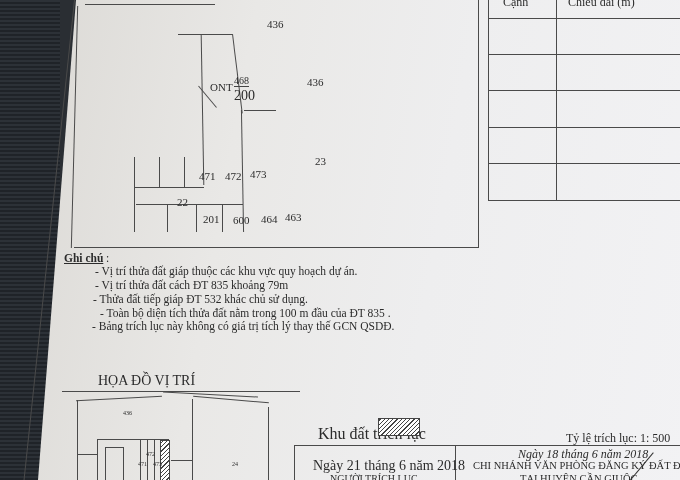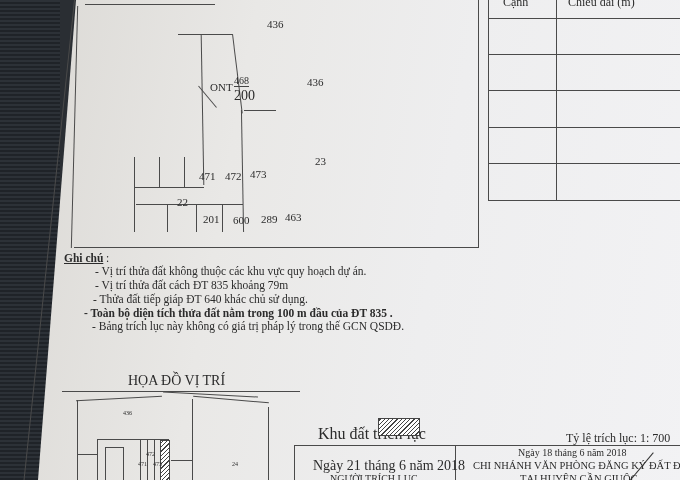--- a/index.html
+++ b/index.html
@@ -49,21 +49,21 @@
   <span class="txt" style="left:166px;top:72px;font-size:10px;border-bottom:1px solid #444;">468</span>
   <span class="txt" style="left:166px;top:85px;font-size:14px;">200</span>
   <span class="txt" style="left:247px;top:152px;">23</span>
   <span class="txt" style="left:109px;top:193px;">22</span>
 
   <span class="txt" style="left:131px;top:167px;">471</span>
   <span class="txt" style="left:157px;top:167px;">472</span>
   <span class="txt" style="left:182px;top:165px;">473</span>
   <span class="txt" style="left:135px;top:210px;">201</span>
   <span class="txt" style="left:165px;top:211px;">600</span>
-  <span class="txt" style="left:193px;top:210px;">289</span>
+  <span class="txt" style="left:193px;top:210px;">464</span>
   <span class="txt" style="left:217px;top:208px;">463</span>
 </div>
 
 <div class="abs" style="left:488px;top:0;width:167px;height:202px;">
   <div class="line" style="left:0;top:0;width:1px;height:201px;"></div>
   <div class="line" style="left:68px;top:0;width:1px;height:201px;"></div>
 
   <div class="line" style="left:0;top:18px;width:192px;height:1px;"></div>
   <div class="line" style="left:0;top:54px;width:192px;height:1px;"></div>
   <div class="line" style="left:0;top:90px;width:192px;height:1px;"></div>
@@ -71,28 +71,28 @@
   <div class="line" style="left:0;top:163px;width:192px;height:1px;"></div>
   <div class="line" style="left:0;top:200px;width:192px;height:1px;"></div>
   <span class="txt" style="left:15px;top:-4px;font-size:12px;">Cạnh</span>
   <span class="txt" style="left:80px;top:-4px;font-size:12px;">Chiều dài (m)</span>
 </div>
 <div class="line" style="left:478px;top:0;width:1px;height:248px;"></div>
 
 <div class="notes">
   <span class="txt" style="left:64px;top:253px;font-weight:bold;text-decoration:underline;">Ghi chú</span>
   <span class="txt" style="left:106px;top:253px;">:</span>
-  <span class="txt" style="left:95px;top:266px;">- Vị trí thửa đất không thuộc các  khu vực quy hoạch dự án.</span>
+  <span class="txt" style="left:95px;top:266px;">- Vị trí thửa đất giáp thuộc các  khu vực quy hoạch dự án.</span>
   <span class="txt" style="left:95px;top:280px;">- Vị trí thửa đất cách ĐT 835 khoảng 79m</span>
-  <span class="txt" style="left:93px;top:294px;">- Thửa đất tiếp giáp ĐT 640 khác chủ sử dụng.</span>
-  <span class="txt" style="left:84px;top:308px;font-weight:bold;">- Toàn bộ diện tích thửa đất nằm trong 100 m đầu của ĐT 835 .</span>
-  <span class="txt" style="left:92px;top:321px;">- Bảng trích lục này không có giá trị pháp lý trong thế GCN QSDĐ.</span>
+  <span class="txt" style="left:93px;top:294px;">- Thửa đất tiếp giáp ĐT 532 khác chủ sử dụng.</span>
+  <span class="txt" style="left:100px;top:308px;">- Toàn bộ diện tích thửa đất nằm trong 100 m đầu của ĐT 835 .</span>
+  <span class="txt" style="left:92px;top:321px;">- Bảng trích lục này không có giá trị tích lý thay thế GCN QSDĐ.</span>
 </div>
 
-<span class="txt" style="left:128px;top:374px;font-size:14px;">HỌA ĐỒ VỊ TRÍ</span>
+<span class="txt" style="left:98px;top:374px;font-size:14px;">HỌA ĐỒ VỊ TRÍ</span>
 <div class="line" style="left:62px;top:391px;width:176px;height:1px;"></div>
 <div class="line" style="left:238px;top:391px;width:62px;height:1px;"></div>
 <div class="abs" style="left:75px;top:390px;width:225px;height:90px;">
   <div class="line" style="left:1px;top:8px;width:86px;height:1px;transform:rotate(-3deg);"></div>
   <div class="line" style="left:88px;top:4px;width:95px;height:1px;transform:rotate(3deg);"></div>
   <div class="line" style="left:2px;top:10px;width:1px;height:80px;"></div>
   <div class="line" style="left:117px;top:9px;width:1px;height:81px;"></div>
   <div class="line" style="left:193px;top:17px;width:1px;height:73px;"></div>
   <div class="line" style="left:118px;top:9px;width:76px;height:1px;transform:rotate(5deg);"></div>
   <div class="line" style="left:22px;top:49px;width:72px;height:1px;"></div>
@@ -109,23 +109,23 @@
   <span class="txt" style="left:48px;top:20px;font-size:6px;">436</span>
   <span class="txt" style="left:157px;top:71px;font-size:6px;">24</span>
   <span class="txt" style="left:71px;top:61px;font-size:6px;">472</span>
   <span class="txt" style="left:63px;top:71px;font-size:6px;">471</span>
   <span class="txt" style="left:78px;top:71px;font-size:6px;">473</span>
 </div>
 
 <span class="txt" style="left:318px;top:426px;font-size:16px;">Khu đất trích lục</span>
 <div class="abs hatch" style="left:378px;top:418px;width:40px;height:16px;"></div>
 
-<span class="txt" style="left:566px;top:432px;font-size:12px;">Tỷ lệ trích lục: 1: 700</span>
+<span class="txt" style="left:566px;top:432px;font-size:12px;">Tỷ lệ trích lục: 1: 500</span>
 
 <div class="line" style="left:294px;top:445px;width:386px;height:1px;"></div>
 <div class="line" style="left:455px;top:446px;width:1px;height:34px;"></div>
 <div class="line" style="left:294px;top:445px;width:1px;height:35px;"></div>
 <span class="txt" style="left:313px;top:459px;font-size:14px;">Ngày 21 tháng 6 năm 2018</span>
 <span class="txt" style="left:330px;top:474px;font-size:10px;">NGƯỜI TRÍCH LỤC</span>
-<span class="txt" style="left:518px;top:448px;font-size:10px;">Ngày 18 tháng 6 năm 2018</span>
+<span class="txt" style="left:518px;top:448px;font-size:12px;font-style:italic;">Ngày 18 tháng 6 năm 2018</span>
 <span class="txt" style="left:473px;top:461px;font-size:10.5px;">CHI NHÁNH VĂN PHÒNG ĐĂNG KÝ ĐẤT ĐAI</span>
 <span class="txt" style="left:520px;top:474px;font-size:10.5px;">TẠI HUYỆN CẦN GIUỘC</span>
 <div class="line" style="left:640px;top:448px;width:1px;height:40px;transform:rotate(40deg);background:#333;"></div>
 
 </body></html>

